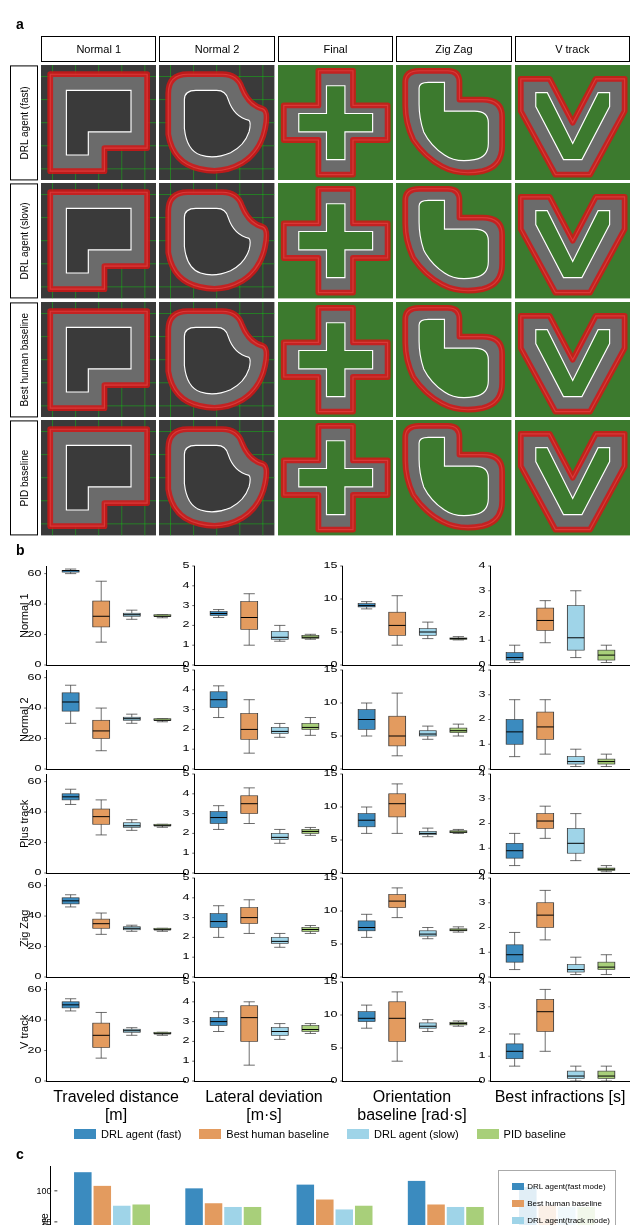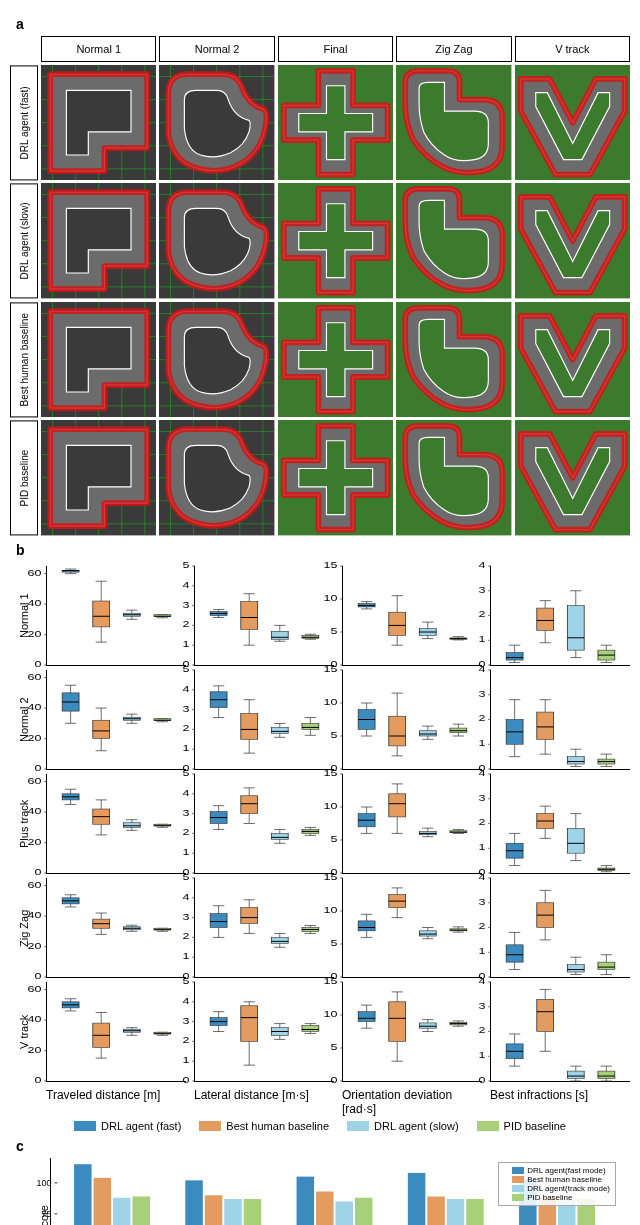--- a/index.html
+++ b/index.html
@@ -51,21 +51,21 @@
     align-items: center;
     justify-content: center;
   }
   .boxplot {
     height: 100px;
     position: relative;
     border-left: 1px solid #000;
     border-bottom: 1px solid #000;
   }
   .boxplot svg { width: 100%; height: 100%; display:block; overflow: visible; }
-  .b-col-footer { font-size: 12px; padding-top: 2px; }
+  .b-col-footer { text-align: center; font-size: 16px; padding-top: 2px; }
   .legend-row { display: flex; justify-content: center; gap: 18px; margin-top: 4px; font-size: 11px; }
   .legend-item { display: flex; align-items: center; gap: 5px; }
   .swatch { width: 22px; height: 10px; }
 
   
   .panel-c-chart {
     height: 150px;
     margin: 0 10px 0 40px;
     position: relative;
     border-left: 1px solid #000;
@@ -82,21 +82,21 @@
   }
   .c-legend {
     position: absolute;
     right: 4px;
     top: 4px;
     border: 0.5px solid #aaa;
     background: rgba(255,255,255,0.85);
     padding: 3px 5px;
     font-size: 8px;
   }
-  .c-legend .legend-item { gap:3px; margin:0 0;padding-left:8px;}
+  .c-legend .legend-item { gap:3px; margin:8px 0;padding-left:8px;}
   .c-legend .swatch { width:12px; height:7px;}
   .tick-label { font-size: 9px; fill: #000; }
 </style>
 </head>
 <body>
 
 <div class="panel-label">a</div>
 <div class="panel-a" id="panel-a-grid">
     <div class="corner"></div>
     <div class="col-header">Normal 1</div>
@@ -1034,22 +1034,22 @@
         <line x1="54.95" y1="95" x2="67.05" y2="95" stroke="#000" stroke-width="1"></line>
         <line x1="83" y1="100" x2="83" y2="85" stroke="#333" stroke-width="0.6"></line>
         <line x1="78.96666666666667" y1="100" x2="87.03333333333333" y2="100" stroke="#333" stroke-width="0.6"></line>
         <line x1="78.96666666666667" y1="85" x2="87.03333333333333" y2="85" stroke="#333" stroke-width="0.6"></line>
         <rect x="76.95" y="90" width="12.100000000000001" height="7.5" fill="#a8cf7a" stroke="#333" stroke-width="0.6"></rect>
         <line x1="76.95" y1="95" x2="89.05" y2="95" stroke="#000" stroke-width="1"></line>
       </svg>
     </div>
     <div></div>
     <div class="b-col-footer">Traveled distance [m]</div>
-    <div class="b-col-footer">Lateral distance [m·s]</div>
-    <div class="b-col-footer">Orientation deviation [rad·s]</div>
+    <div class="b-col-footer">Lateral deviation [m·s]</div>
+    <div class="b-col-footer">Orientation baseline [rad·s]</div>
     <div class="b-col-footer">Best infractions [s]</div>
   </div>
 <div class="legend-row" id="panel-b-legend">
     <div class="legend-item">
       <div class="swatch" style="background:#3b8bbf"></div>
       <span>DRL agent (fast)</span>
     </div>
     <div class="legend-item">
       <div class="swatch" style="background:#e39b5f"></div>
       <span>Best human baseline</span>

